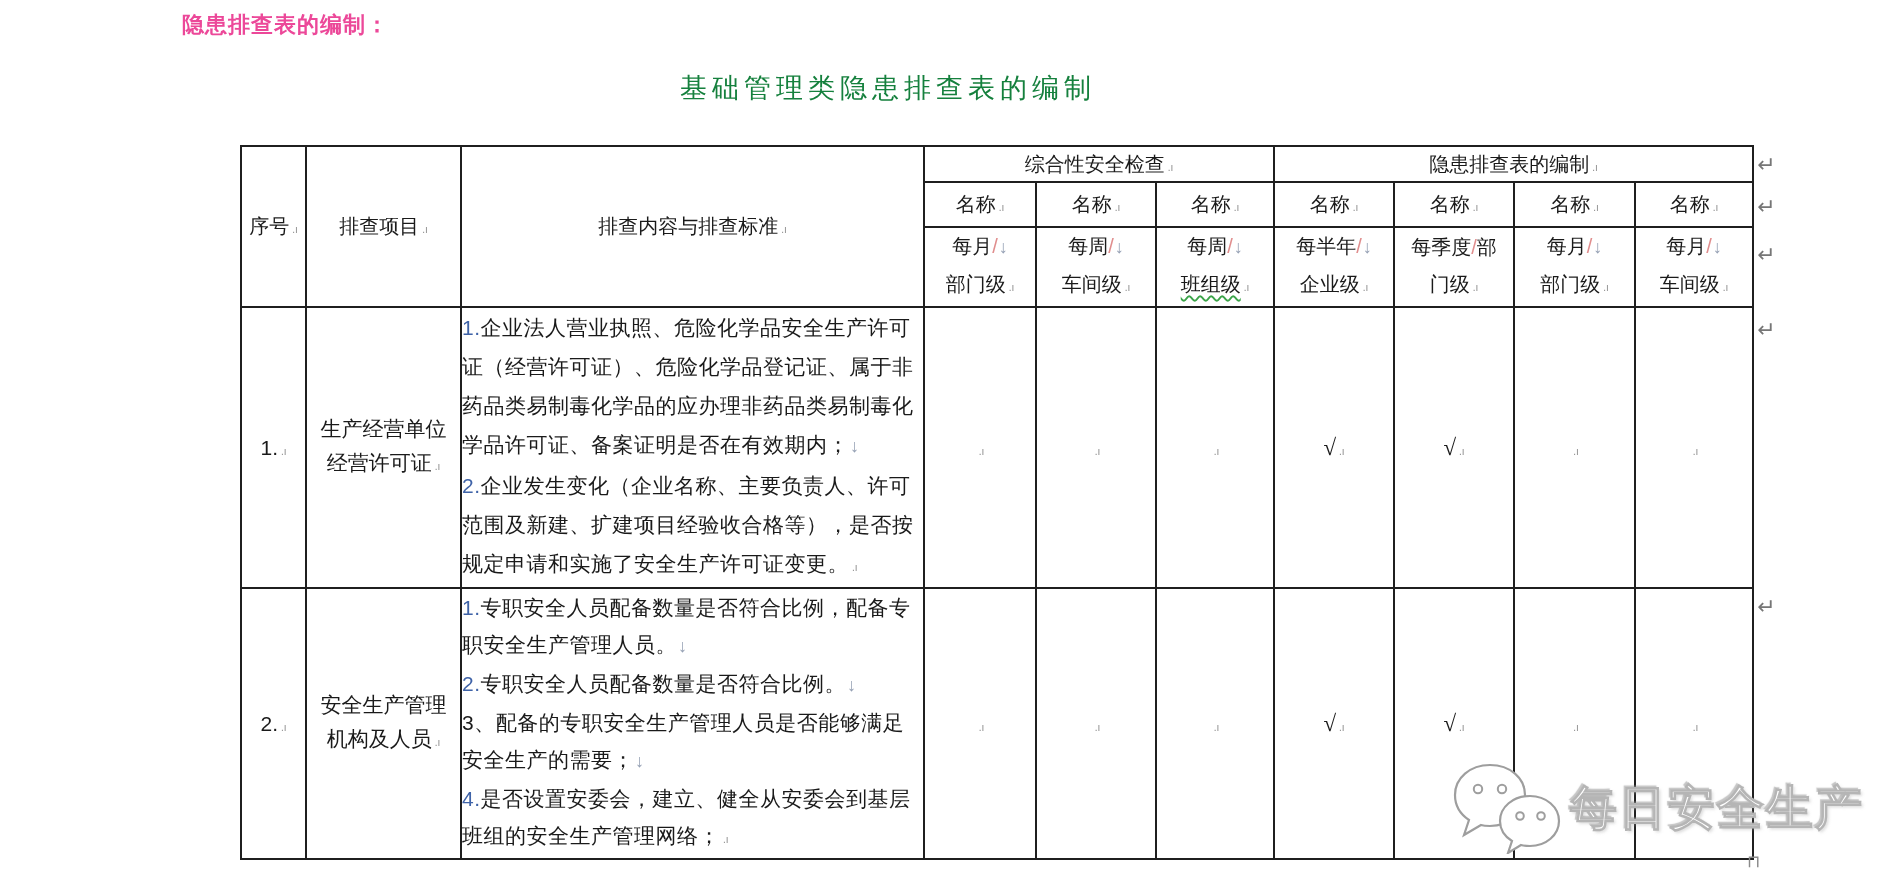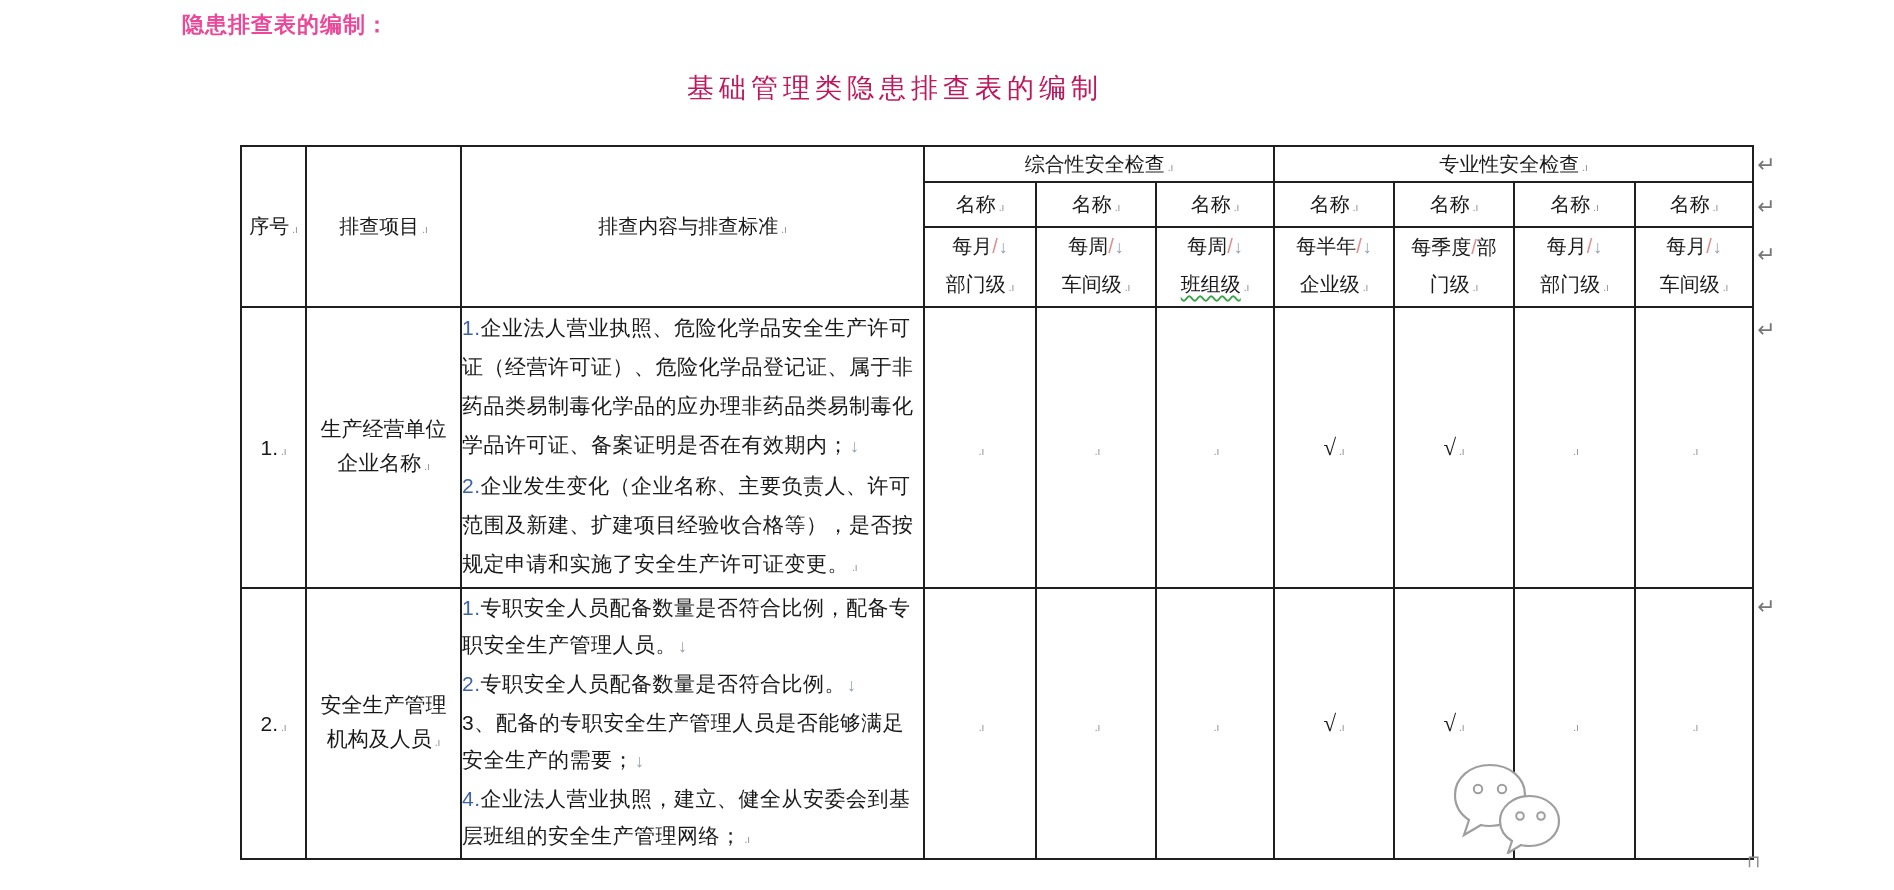--- a/index.html
+++ b/index.html
@@ -6,21 +6,21 @@
   body{
     width:1894px;height:890px;position:relative;background:#ffffff;overflow:hidden;
     font-family:"Liberation Sans","DejaVu Sans",sans-serif;color:#1a1a1a;
   }
   .heading{
     position:absolute;left:182px;top:10px;font-size:22px;font-weight:bold;
     letter-spacing:1px;color:#ec4899;
   }
   .subtitle{
     position:absolute;left:680px;top:70px;font-size:27px;letter-spacing:5px;
-    font-family:Liberation Serif, serif;color:#be185d;margin-left:7px;
+    font-family:Liberation Serif, serif;color:#15803d;
   }
   table.grid{
     position:absolute;left:240px;top:145px;border-collapse:collapse;table-layout:fixed;
   }
   table.grid td{border:2px solid #1f1f1f;padding:0;overflow:hidden;}
   .c{text-align:center;vertical-align:middle;font-size:20px;}
   .r-top td{height:34px;border-radius:8px;}
   .r-name td{height:43px;}
   .r-freq td{height:78px;line-height:37px;}
   .r-data1 td{height:274px;}
@@ -74,21 +74,21 @@
       <col style="width:120px">
       <col style="width:121px">
       <col style="width:118px">
   </colgroup>
   <tbody>
       <tr class="r-top">
     <td class="c" rowspan="3"><span>序号</span><span class="eoc">.ı</span></td>
     <td class="c" rowspan="3"><span>排查项目</span><span class="eoc">.ı</span></td>
     <td class="c" rowspan="3"><span>排查内容与排查标准</span><span class="eoc">.ı</span></td>
     <td class="c" colspan="3"><span>综合性安全检查</span><span class="eoc">.ı</span></td>
-    <td class="c" colspan="4"><span>专业性安全检查</span><span class="eoc">.ı</span></td>
+    <td class="c" colspan="4"><span>隐患排查表的编制</span><span class="eoc">.ı</span></td>
   </tr>
   <tr class="r-name">
     <td class="c"><span>名称</span><span class="eoc">.ı</span></td>
     <td class="c"><span>名称</span><span class="eoc">.ı</span></td>
     <td class="c"><span>名称</span><span class="eoc">.ı</span></td>
     <td class="c"><span>名称</span><span class="eoc">.ı</span></td>
     <td class="c"><span>名称</span><span class="eoc">.ı</span></td>
     <td class="c"><span>名称</span><span class="eoc">.ı</span></td>
     <td class="c"><span>名称</span><span class="eoc">.ı</span></td>
   </tr>
@@ -96,41 +96,41 @@
     <td class="c"><span>每月</span><span class="slash">/</span><span class="lbr">↓</span><br><span>部门级</span><span class="eoc">.ı</span></td>
     <td class="c"><span>每周</span><span class="slash">/</span><span class="lbr">↓</span><br><span>车间级</span><span class="eoc">.ı</span></td>
     <td class="c"><span>每周</span><span class="slash">/</span><span class="lbr">↓</span><br><span class="squiggle">班组级</span><span class="eoc">.ı</span></td>
     <td class="c"><span>每半年</span><span class="slash">/</span><span class="lbr">↓</span><br><span>企业级</span><span class="eoc">.ı</span></td>
     <td class="c"><span>每季度</span><span class="slash">/</span><span>部</span><br><span>门级</span><span class="eoc">.ı</span></td>
     <td class="c"><span>每月</span><span class="slash">/</span><span class="lbr">↓</span><br><span>部门级</span><span class="eoc">.ı</span></td>
     <td class="c"><span>每月</span><span class="slash">/</span><span class="lbr">↓</span><br><span>车间级</span><span class="eoc">.ı</span></td>
   </tr>
   <tr class="r-data1">
     <td class="c seq"><span>1.</span><span class="eoc">.ı</span></td>
-    <td class="c item"><span>生产经营单位</span><br><span>企业名称</span><span class="eoc">.ı</span></td>
+    <td class="c item"><span>生产经营单位</span><br><span>经营许可证</span><span class="eoc">.ı</span></td>
     <td class="content lh1">
       <span class="num">1.</span><span>企业法人营业执照、危险化学品安全生产许可证（经营许可证）、危险化学品登记证、属于非药品类易制毒化学品的应办理非药品类易制毒化学品许可证、备案证明是否在有效期内；</span><span class="lbr">↓</span><br>
       <span class="num">2.</span><span>企业发生变化（企业名称、主要负责人、许可范围及新建、扩建项目经验收合格等），是否按规定申请和实施了安全生产许可证变更。</span><span class="eoc">.ı</span>
     </td>
     <td class="c"><span class="tick"></span><span class="eoc">.ı</span></td>
     <td class="c"><span class="tick"></span><span class="eoc">.ı</span></td>
     <td class="c"><span class="tick"></span><span class="eoc">.ı</span></td>
     <td class="c"><span class="tick">√</span><span class="eoc">.ı</span></td>
     <td class="c"><span class="tick">√</span><span class="eoc">.ı</span></td>
     <td class="c"><span class="tick"></span><span class="eoc">.ı</span></td>
     <td class="c"><span class="tick"></span><span class="eoc">.ı</span></td>
   </tr>
   <tr class="r-data2">
     <td class="c seq"><span>2.</span><span class="eoc">.ı</span></td>
     <td class="c item"><span>安全生产管理</span><br><span>机构及人员</span><span class="eoc">.ı</span></td>
     <td class="content lh2">
       <span class="num">1.</span><span>专职安全人员配备数量是否符合比例，配备专职安全生产管理人员。</span><span class="lbr">↓</span><br>
       <span class="num">2.</span><span>专职安全人员配备数量是否符合比例。</span><span class="lbr">↓</span><br>
       <span class="num cn">3、</span><span>配备的专职安全生产管理人员是否能够满足安全生产的需要；</span><span class="lbr">↓</span><br>
-      <span class="num">4.</span><span>企业法人营业执照，建立、健全从安委会到基层班组的安全生产管理网络；</span><span class="eoc">.ı</span>
+      <span class="num">4.</span><span>是否设置安委会，建立、健全从安委会到基层班组的安全生产管理网络；</span><span class="eoc">.ı</span>
     </td>
     <td class="c"><span class="tick"></span><span class="eoc">.ı</span></td>
     <td class="c"><span class="tick"></span><span class="eoc">.ı</span></td>
     <td class="c"><span class="tick"></span><span class="eoc">.ı</span></td>
     <td class="c"><span class="tick">√</span><span class="eoc">.ı</span></td>
     <td class="c"><span class="tick">√</span><span class="eoc">.ı</span></td>
     <td class="c"><span class="tick"></span><span class="eoc">.ı</span></td>
     <td class="c"><span class="tick"></span><span class="eoc">.ı</span></td>
   </tr>
 </tbody>
@@ -145,13 +145,14 @@
 
 <div class="watermark">
   <svg class="wm-logo" width="112" height="92" viewBox="0 0 112 92">
     <path d="M38 3 C18 3 3 16 3 33 c0 10 5 19 14 25 l-5 15 17 -10 c3 1 6 1 9 1 19 0 35 -14 35 -31 C73 16 58 3 38 3 Z" fill="#ffffff" stroke="#9e9e9e" stroke-width="2.2"></path>
     <circle cx="26" cy="27" r="4.2" fill="#ffffff" stroke="#9e9e9e" stroke-width="2"></circle>
     <circle cx="50" cy="27" r="4.2" fill="#ffffff" stroke="#9e9e9e" stroke-width="2"></circle>
     <path d="M78 34 c-17 0 -30 11 -30 25 0 8 4 15 12 20 l-4 12 13 -8 c3 1 6 1 9 1 16 0 29 -11 29 -25 0 -14 -13 -25 -29 -25 Z" fill="#ffffff" stroke="#9e9e9e" stroke-width="2.2"></path>
     <circle cx="68" cy="54" r="3.8" fill="#ffffff" stroke="#9e9e9e" stroke-width="2"></circle>
     <circle cx="89" cy="54" r="3.8" fill="#ffffff" stroke="#9e9e9e" stroke-width="2"></circle>
   </svg>
+  <span class="wm-text">每日安全生产</span>
 </div>
 
 </body></html>

